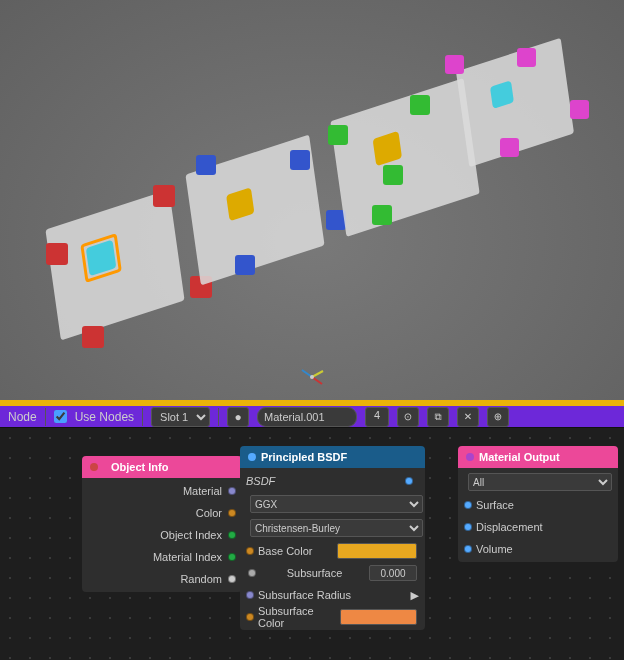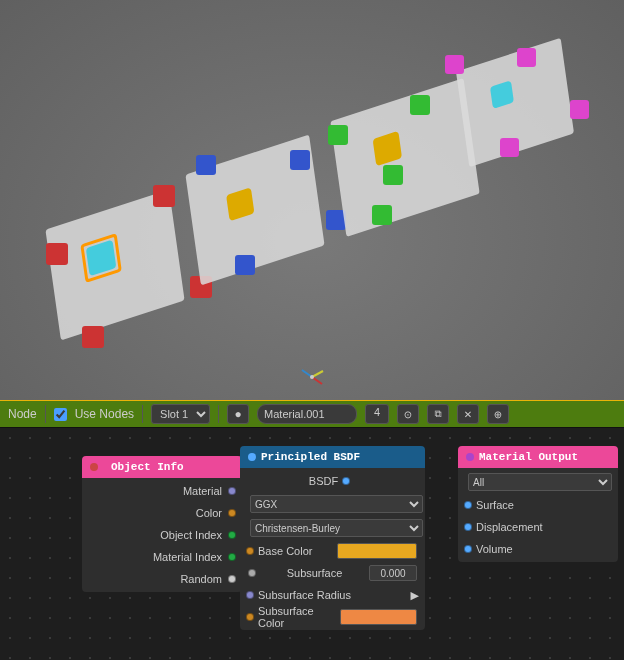--- a/index.html
+++ b/index.html
@@ -60,26 +60,26 @@
     
     .cube {
       position: absolute;
       border-radius: 3px;
     }
 
     
     #toolbar {
       width: 624px;
       height: 28px;
-      background: #4d7c0f;
+      background: #6d28d9;
       display: flex;
       align-items: center;
       padding: 0 8px;
       gap: 8px;
-      border-top: 1px solid #eab308;
+      border-top: 6px solid #eab308;
       border-bottom: 1px solid #111;
     }
     .toolbar-label {
       color: #cccccc;
       font-size: 12px;
     }
     .toolbar-checkbox {
       width: 13px; height: 13px;
       accent-color: #4a9eff;
     }
@@ -156,21 +156,20 @@
 
     .node-header {
       height: 22px;
       display: flex;
       align-items: center;
       padding: 0 8px;
       gap: 5px;
       font-size: 11px;
       font-weight: bold;
       color: #fff;
-      font-family: Liberation Mono, monospace;
     }
     .node-header-dot {
       width: 8px; height: 8px;
       border-radius: 50%;
       flex-shrink: 0;
     }
     .node-body {
       background: #2e2e2e;
       padding: 2px 0;
     }
@@ -388,21 +387,21 @@
     </div>
   </div>
 
   <div class="node-panel" id="node-bsdf">
     <div class="node-header">
       <div class="node-header-dot" style="background:#55aaff;"></div>
       <span>Principled BSDF</span>
     </div>
     <div class="node-body">
 
-      <div class="node-row" style="justify-content:center;padding-right:12px;">
+      <div class="node-row" style="justify-content:space-between;padding-right:12px;font-style:italic;">
         <span style="color:#ccc;font-size:11px;margin-right:4px;">BSDF</span>
         <div class="socket" style="background:#55aaff;"></div>
       </div>
 
       <div style="padding:2px 6px;">
         <select class="node-select">
           <option>GGX</option>
           <option>Multiscatter GGX</option>
         </select>
       </div>

